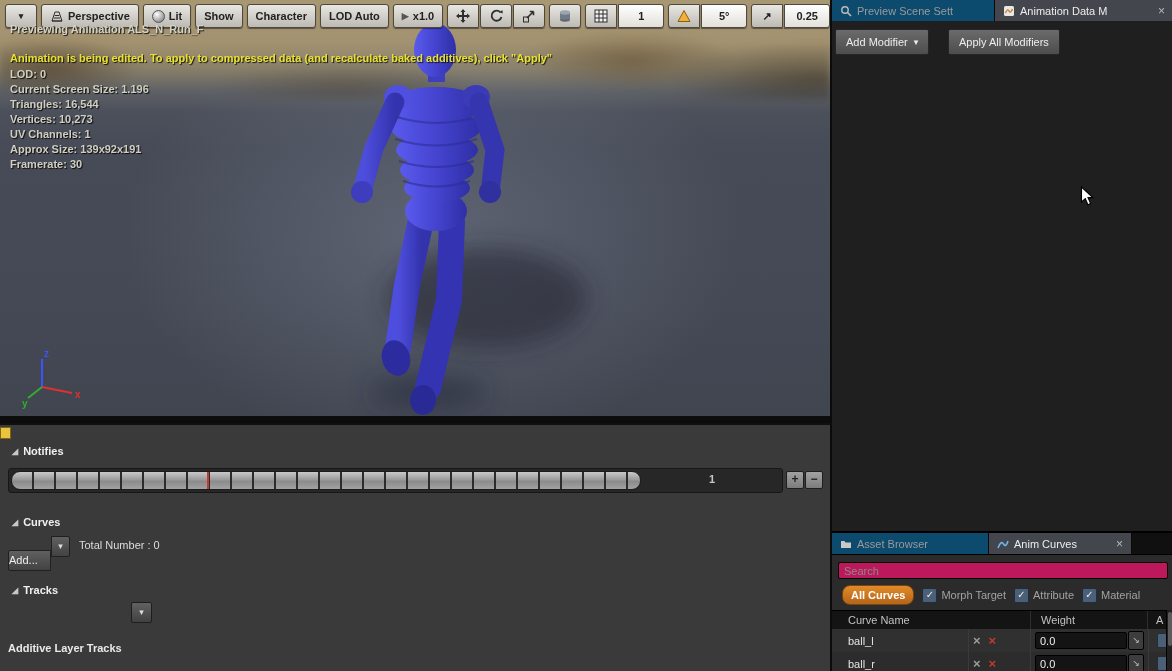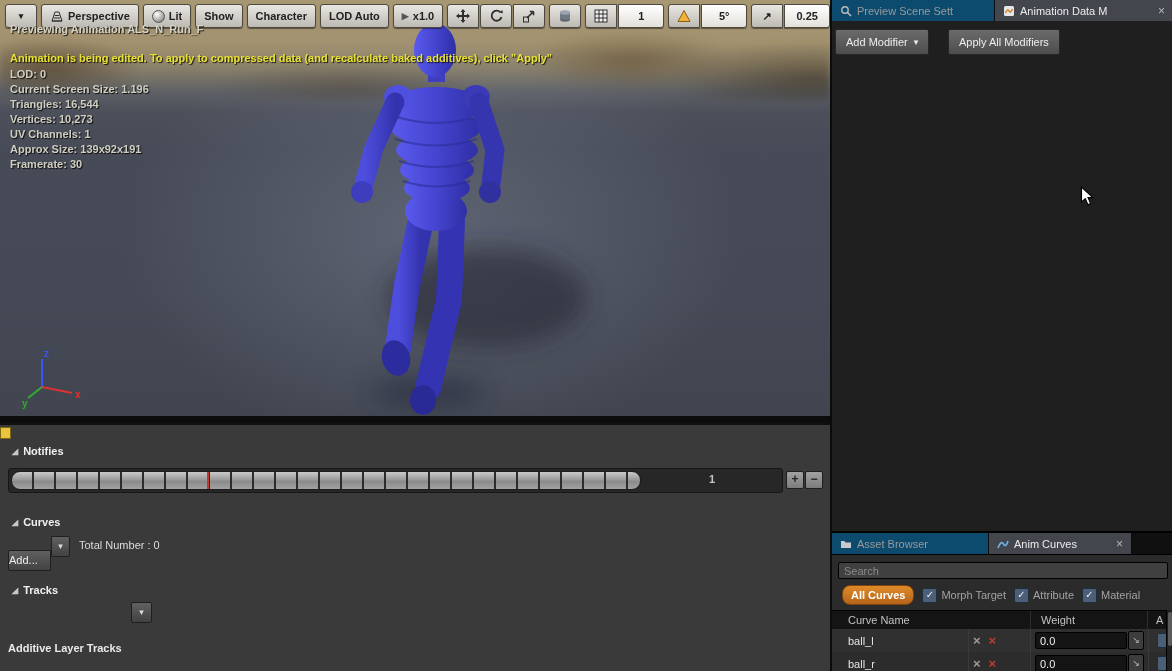--- a/index.html
+++ b/index.html
@@ -72,21 +72,21 @@
   .tab{display:flex;align-items:center;gap:5px;padding:0 8px;color:#9a9a9a;background:#0c4a6e;
        border-right:1px solid #0a0a0a;white-space:nowrap;overflow:hidden;}
   .tab.active{background:#43474d;color:#ececec;}
   .tab .close{margin-left:auto;color:#b8b8b8;font-size:12px;line-height:1;padding-left:6px;}
   .rt-body{position:absolute;left:0;top:21px;width:100%;height:510px;background:#1f1f1f;}
   .gbtn{position:absolute;height:24px;display:flex;align-items:center;gap:6px;padding:0 10px;
         background:linear-gradient(#6b6b6b,#4d4d4d);border:1px solid #262626;border-radius:2px;color:#ededed;}
   .rt-divider{position:absolute;left:0;top:531px;width:100%;height:2px;background:#000;}
 
   .rb{position:absolute;left:0;top:533px;width:342px;height:138px;background:#2b2b2b;overflow:hidden;}
-  .search-input{position:absolute;left:6px;top:29px;width:330px;height:17px;background:#404040;border:1px solid #000;
+  .search-input{position:absolute;left:6px;top:29px;width:330px;height:17px;background:#be185d;border:1px solid #000;
         border-radius:2px;color:#cfcfcf;padding:0 5px;font-family:"Liberation Sans",sans-serif;font-size:11px;outline:none;box-sizing:border-box;}
   .search-input::placeholder{color:#8a8a8a;}
   .filter-row{position:absolute;left:10px;top:52px;right:8px;display:flex;align-items:center;gap:8px;}
   .all-curves{height:18px;display:flex;align-items:center;padding:0 8px;border-radius:8px;color:#fff;font-weight:bold;
         background:linear-gradient(#e08a28,#b5651a);border:1px solid #7c4510;}
   .cbgroup{display:flex;align-items:center;gap:4px;}
   .cb{width:13px;height:13px;background:#4b6077;border:1px solid #1f2e3c;border-radius:2px;color:#e8eef4;
       font-size:10px;line-height:12px;text-align:center;}
   .cblabel{color:#a2a2a2;}
   .tbl-head{position:absolute;left:0;top:77px;width:342px;height:18px;background:#141414;border-top:1px solid #000;

